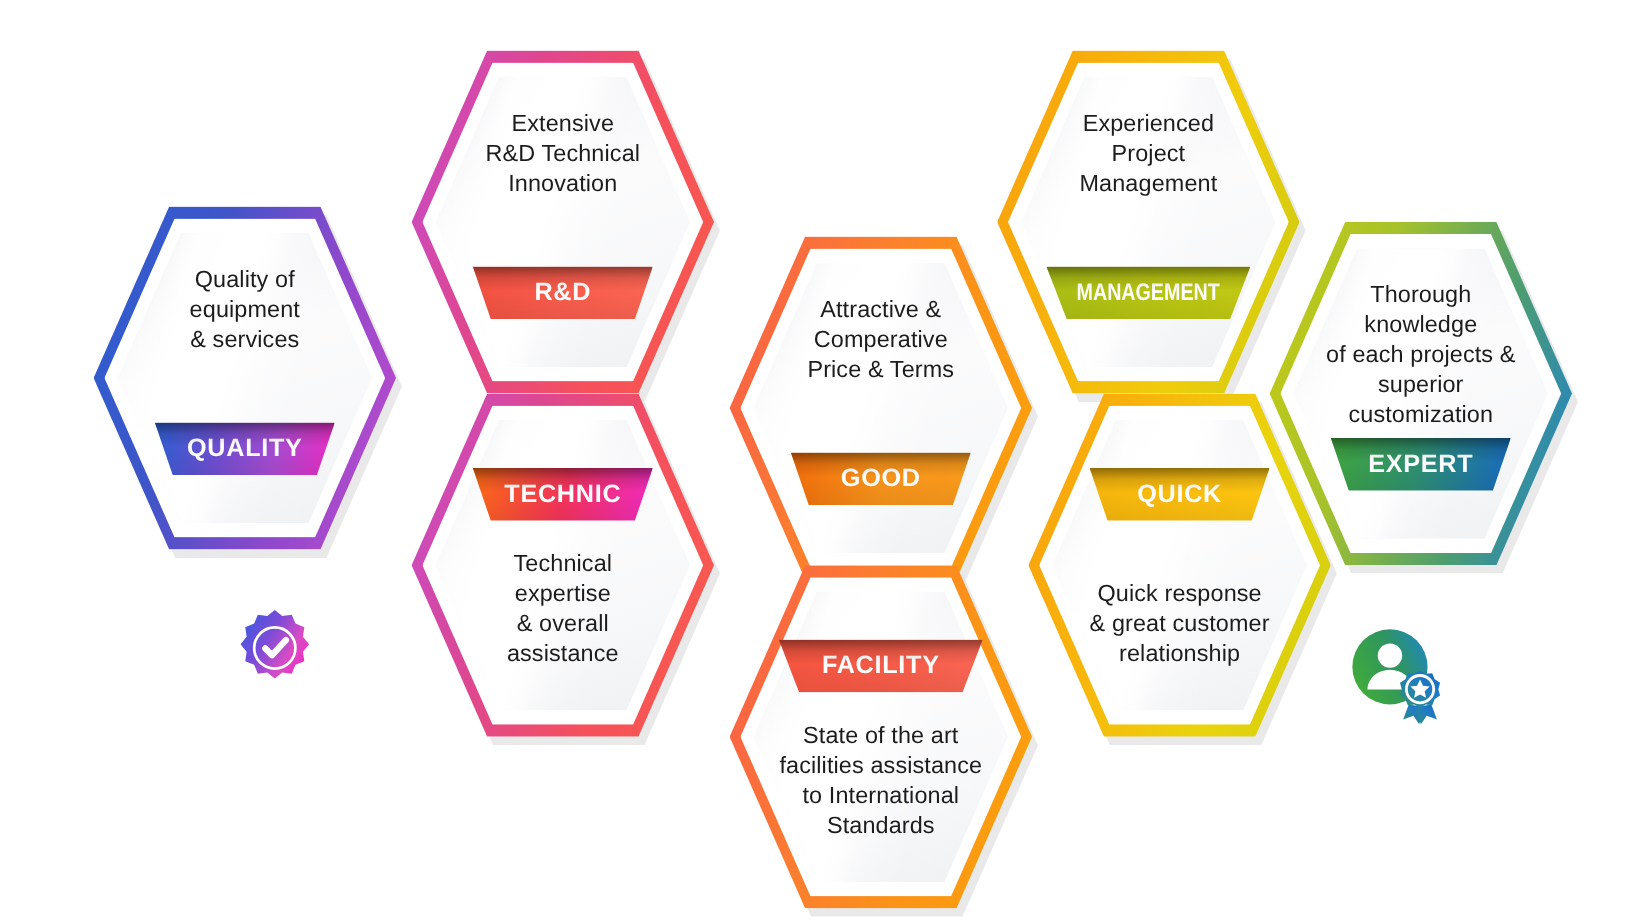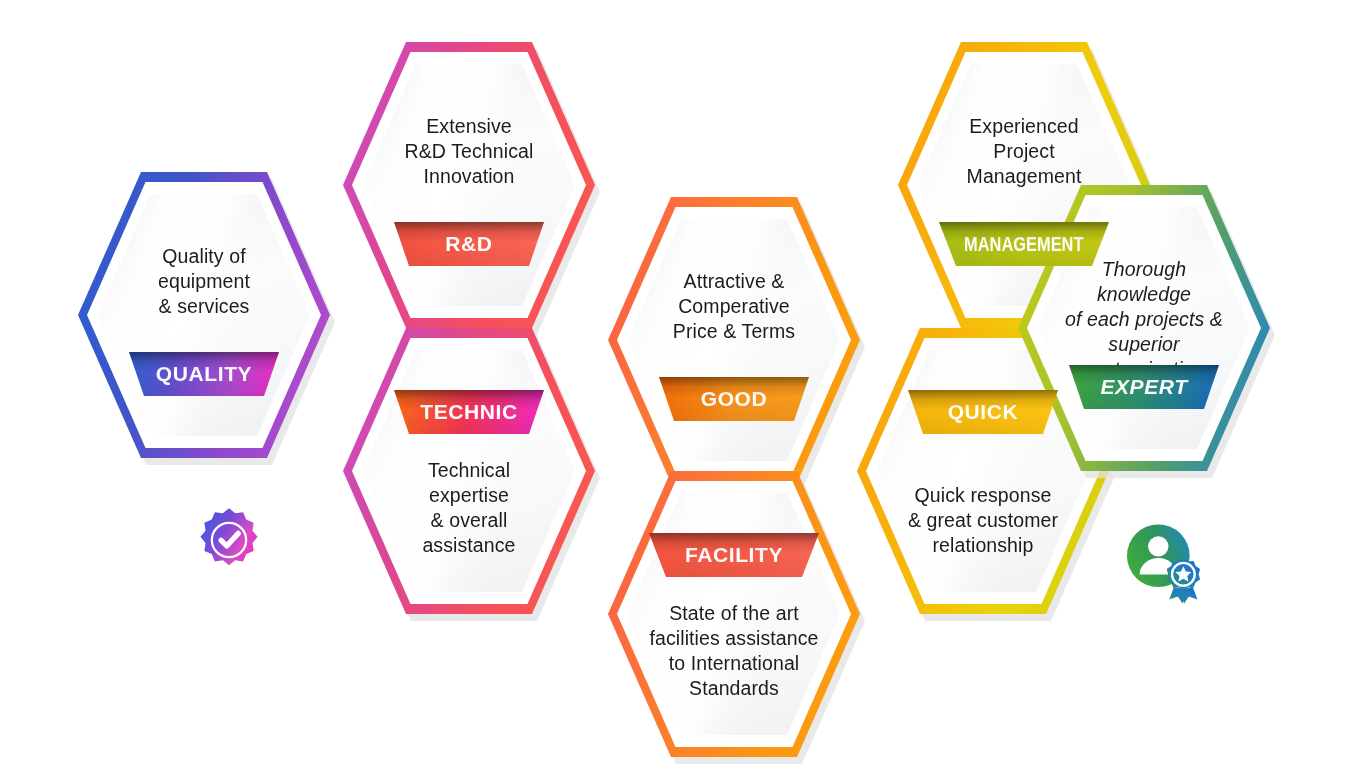--- a/index.html
+++ b/index.html
@@ -58,21 +58,21 @@
     pointer-events:none;
   }
 
   
   .hex-content {
     position:absolute; inset:0;
     display:flex; flex-direction:column;
     align-items:center; justify-content:center;
     padding:24px 26px;
   }
-  .hex-content.banner-bottom { justify-content:flex-start; padding-top:72px; }
+  .hex-content.banner-bottom { justify-content:flex-start; padding-top:49px; }
   .hex-content.banner-top    { justify-content:flex-end;   padding-bottom:56px; }
 
   .hex-desc {
     position:relative; z-index:3;
     text-align:center;
     font-size:19.5px;
     line-height:25px;
     color:#1c1c1c;
     font-weight:400;
     letter-spacing:.1px;
@@ -214,21 +214,21 @@
 to International
 Standards</div>
         </div>
         <div class="ribbon wide ribbon-top">
           <div class="ribbon-face" style="background:linear-gradient(100deg, #f4543f, #f65b47, #fa6654);">
             <span class="ribbon-label">FACILITY</span>
           </div>
           <div class="ribbon-shade"></div>
         </div>
       </div>
-      <div class="hex" style="left: 898px; top: 42px;">
+      <div class="hex" style="left: 831px; top: 42px;">
         <div class="hex-shadow"></div>
         <div class="hex-outer" style="background:linear-gradient(105deg, #f99d0d, #f7b40b, #efcd0c, #c9cc11);"></div>
         <div class="hex-white"></div>
         <div class="hex-inner">
           <div class="hex-sheen"></div>
           <div class="hex-sheen2"></div>
         </div>
         <div class="hex-content banner-bottom">
           <div class="hex-desc">Experienced
 Project
@@ -254,21 +254,21 @@
 &amp; great customer
 relationship</div>
         </div>
         <div class="ribbon  ribbon-top">
           <div class="ribbon-face" style="background:linear-gradient(100deg, #f5b50c, #fabd0e, #fcc511);">
             <span class="ribbon-label">QUICK</span>
           </div>
           <div class="ribbon-shade"></div>
         </div>
       </div>
-      <div class="hex" style="left: 1018px; top: 185px; font-style: italic;">
+      <div class="hex" style="left: 1058px; top: 185px;">
         <div class="hex-shadow"></div>
         <div class="hex-outer" style="background:linear-gradient(105deg, #c9cc11, #a5c22c, #4f9e6e, #1c7fd4);"></div>
         <div class="hex-white"></div>
         <div class="hex-inner">
           <div class="hex-sheen"></div>
           <div class="hex-sheen2"></div>
         </div>
         <div class="hex-content banner-bottom">
           <div class="hex-desc">Thorough
 knowledge

